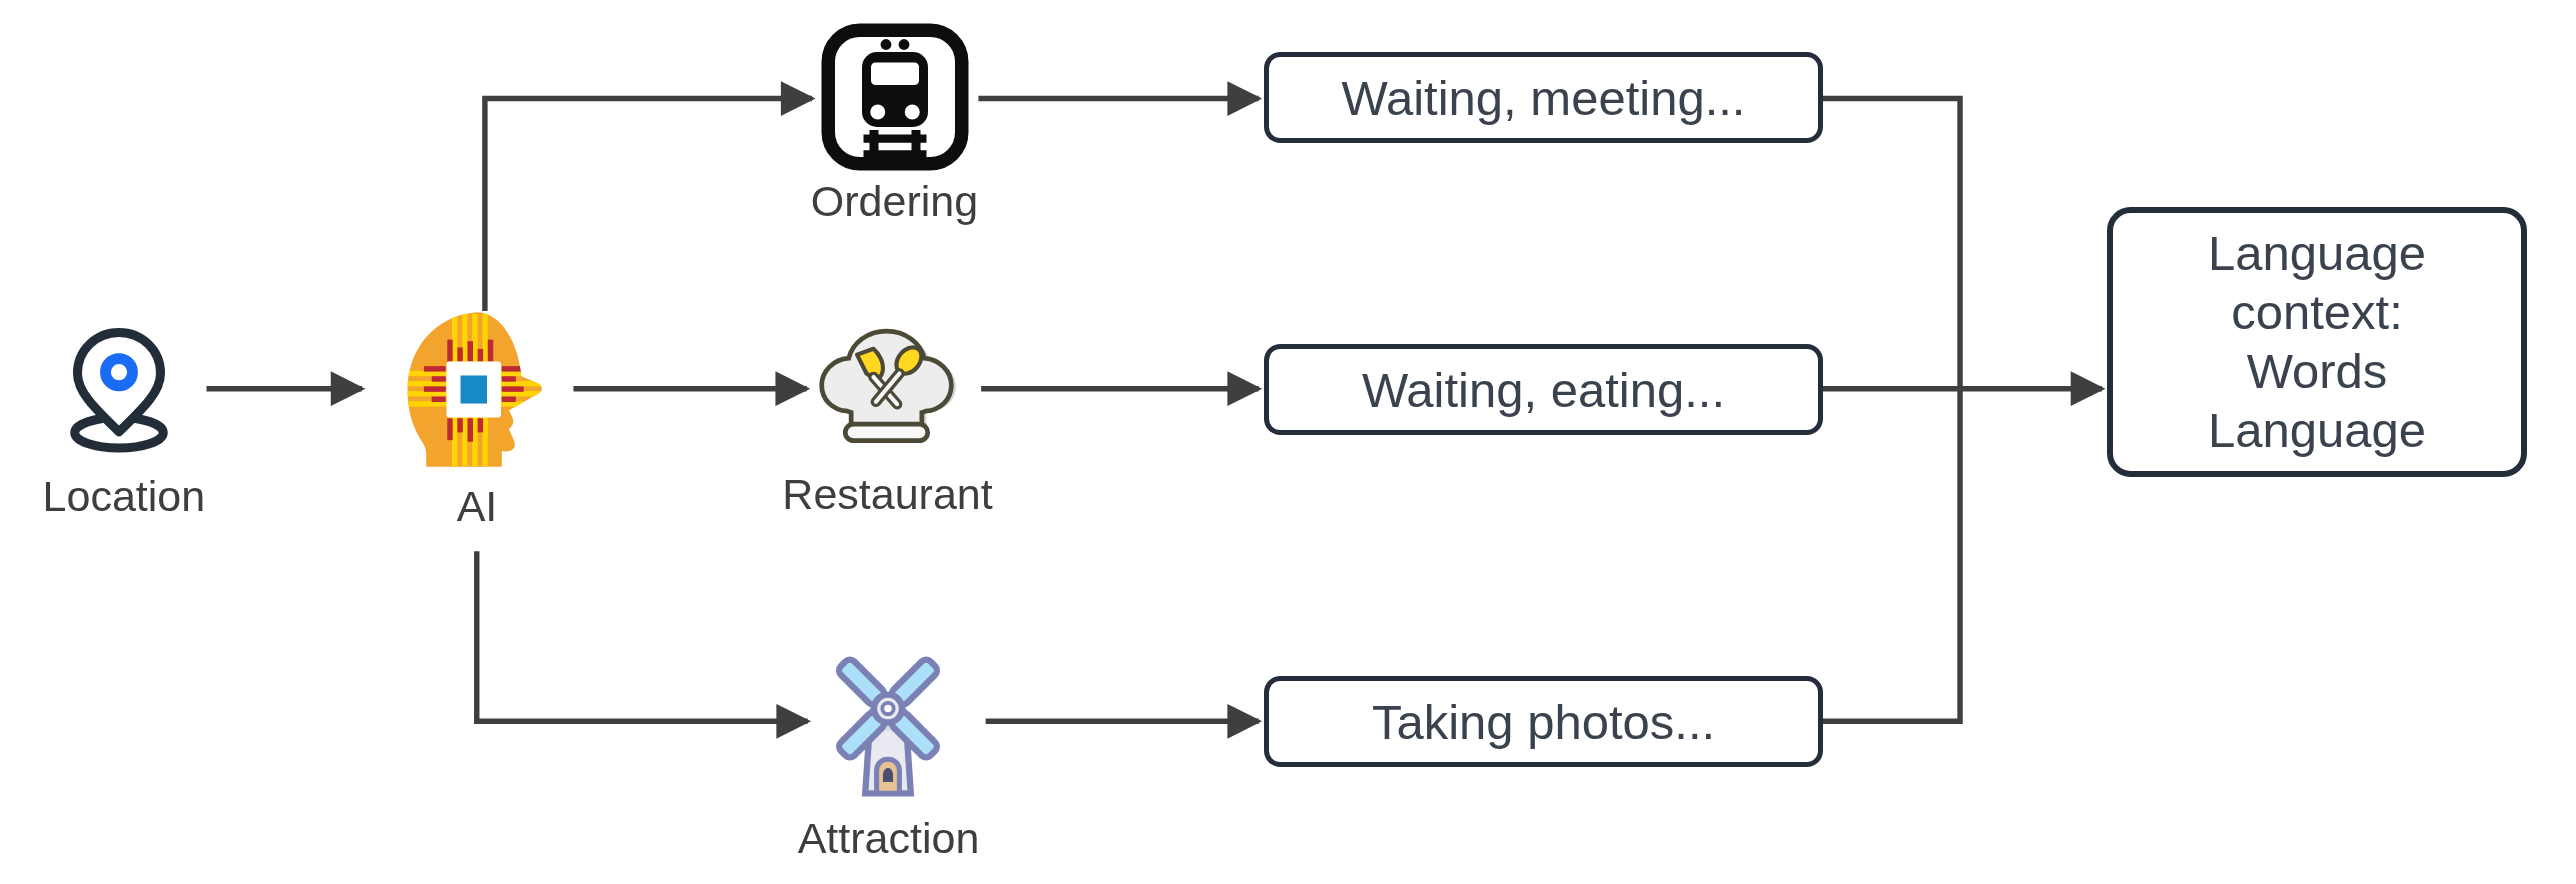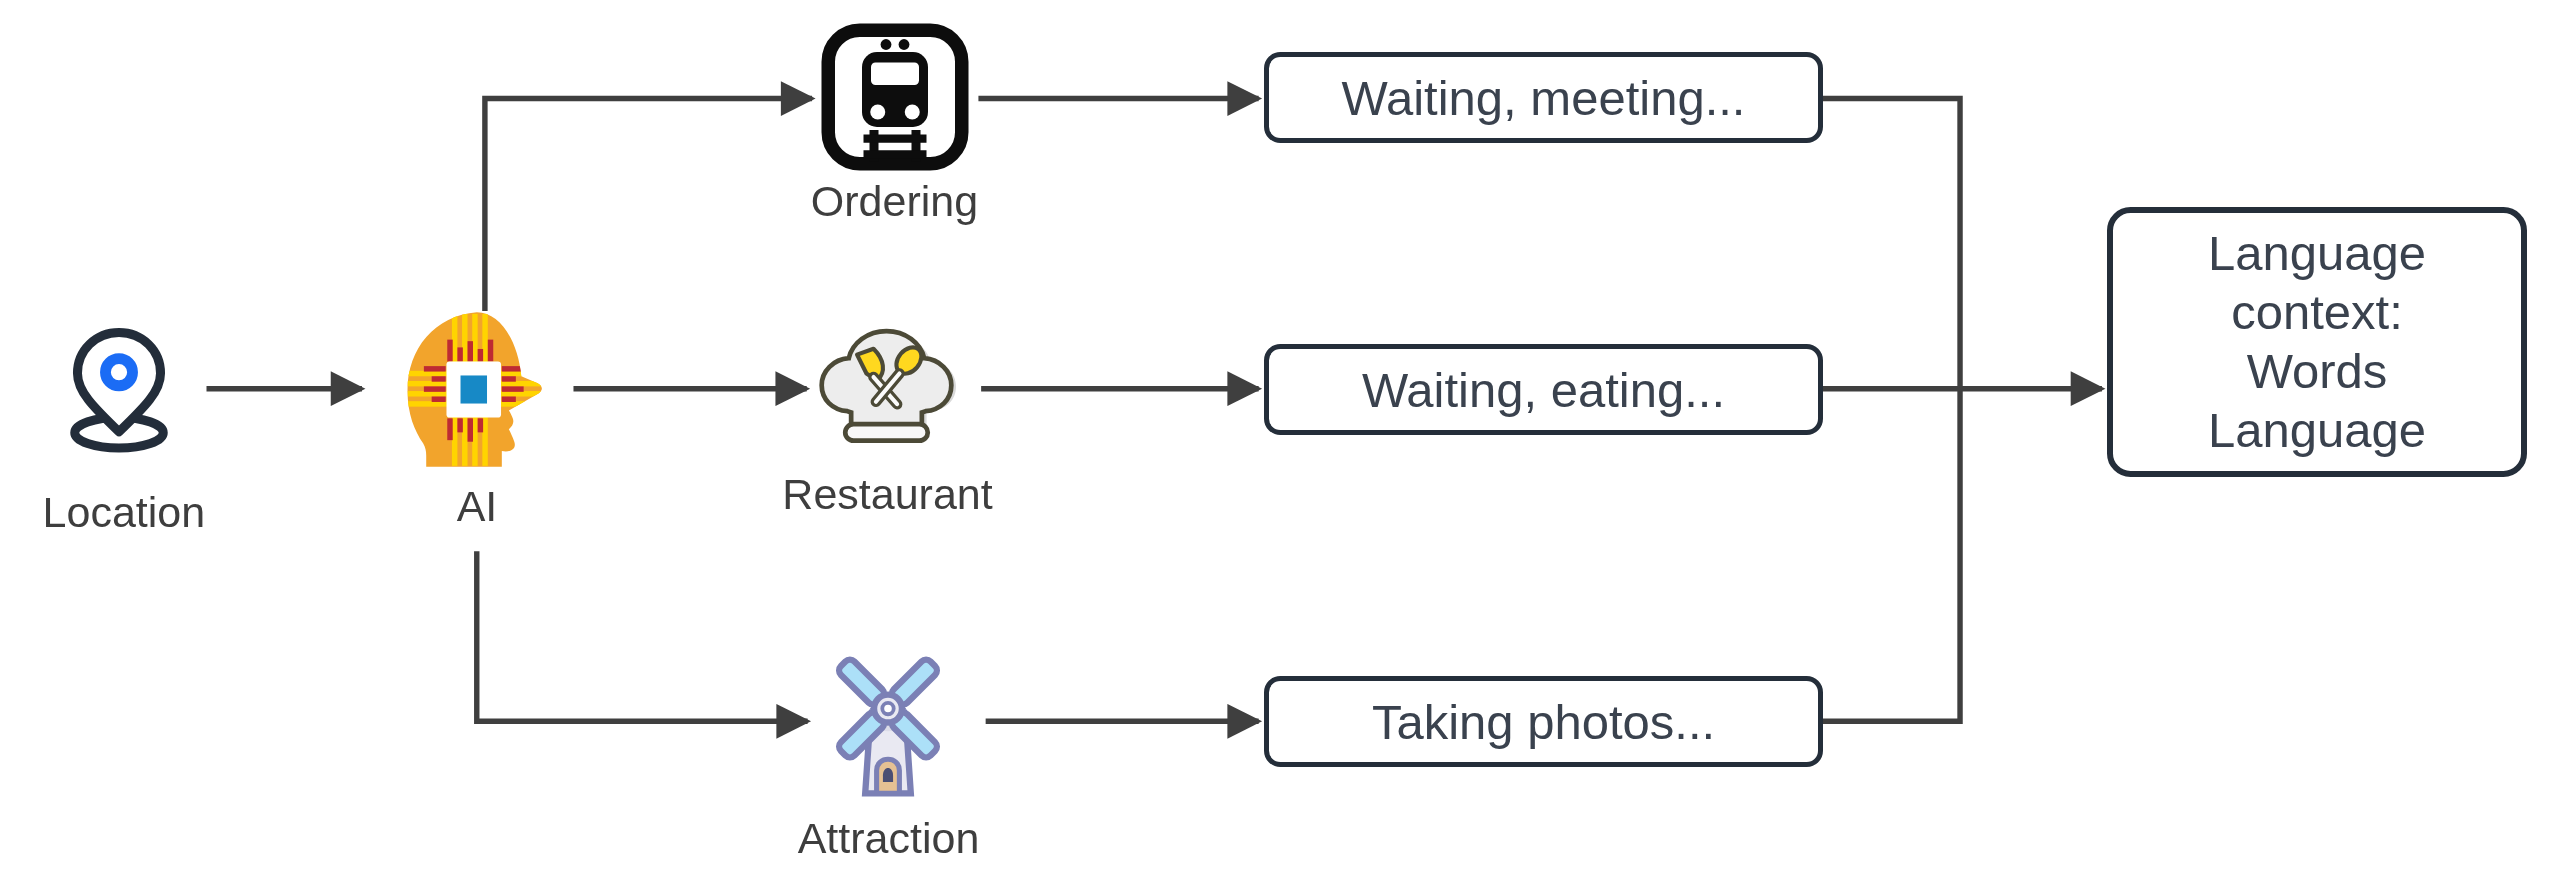--- a/index.html
+++ b/index.html
@@ -52,21 +52,21 @@
     </g>
   </svg>
 
   <svg class="node-icon" style="left:63px;top:328px" width="112" height="130" viewBox="0 0 124 144">
     <g fill="none" stroke="#232d3a">
       <ellipse cx="62" cy="116" rx="49" ry="17" stroke-width="10"></ellipse>
       <path d="M62 5 C36 5 16 25 16 50 C16 70 33 87 62 115 C91 87 108 70 108 50 C108 25 88 5 62 5 Z" fill="#ffffff" stroke-width="10" stroke-linejoin="round"></path>
     </g>
     <circle cx="62" cy="49" r="15" fill="#ffffff" stroke-width="12" stroke="#1b6cf5"></circle>
   </svg>
-  <div class="node-label" style="left:15.4px;top:488px;width:217px">Location</div>
+  <div class="node-label" style="left:15.4px;top:472px;width:217px">Location</div>
 
   <svg class="node-icon" style="left:402px;top:310px" width="156" height="159" viewBox="0 0 200 204">
     <defs>
       <clipPath id="headClip">
         <path d="M96 3 C42 7 7 50 7 103 C7 134 16 155 27 171 C30 176 31 181 31 187 L31 201 L128 201 L128 181 C140 183 147 178 144 169 C142 163 139 157 137 153 C142 149 144 144 142 139 C141 136 139 132 137 129 L175 107 C181 103 181 98 174 94 L153 85 C149 42 127 3 96 3 Z"></path>
       </clipPath>
     </defs>
     <path d="M96 3 C42 7 7 50 7 103 C7 134 16 155 27 171 C30 176 31 181 31 187 L31 201 L128 201 L128 181 C140 183 147 178 144 169 C142 163 139 157 137 153 C142 149 144 144 142 139 C141 136 139 132 137 129 L175 107 C181 103 181 98 174 94 L153 85 C149 42 127 3 96 3 Z" fill="#f2a42c"></path>
     <g clip-path="url(#headClip)">
       <g fill="#ffd400">

